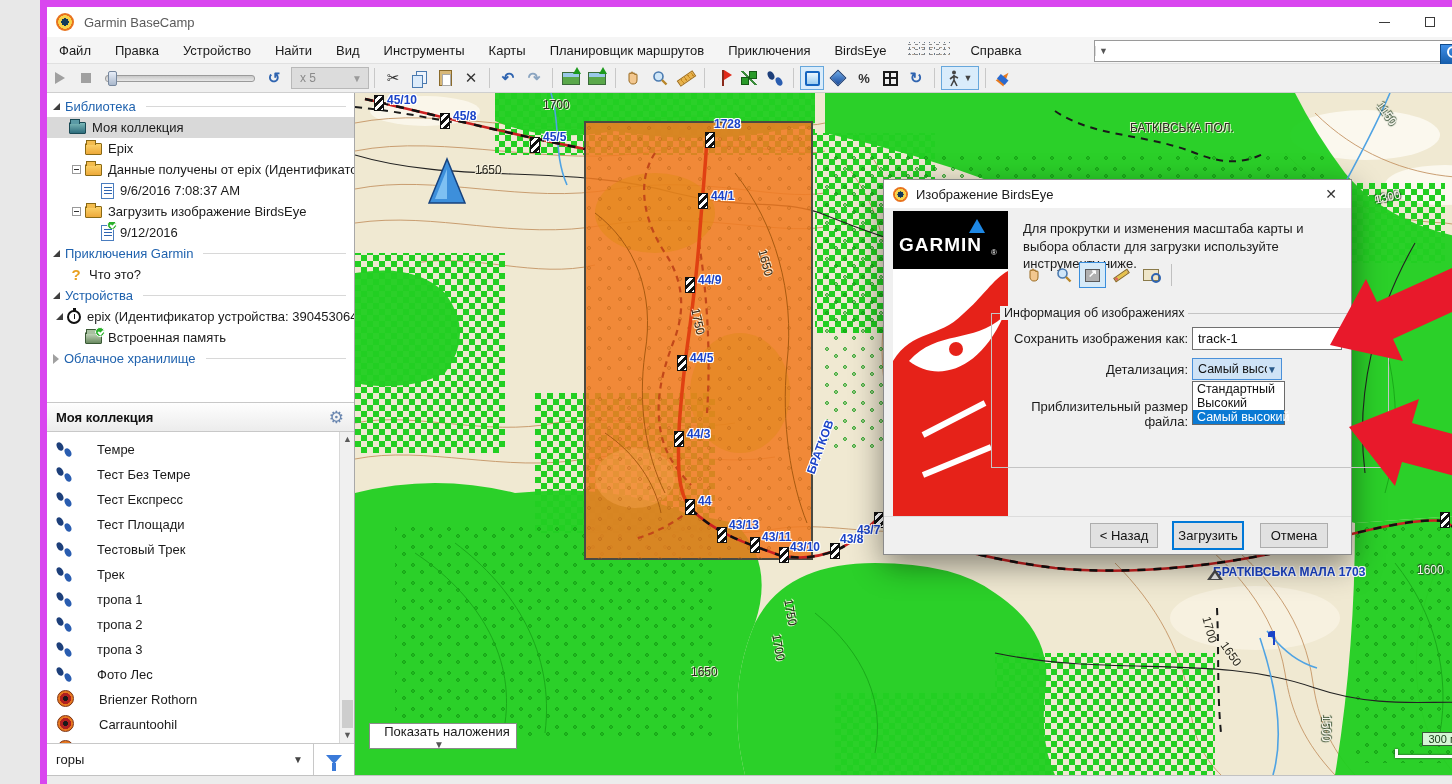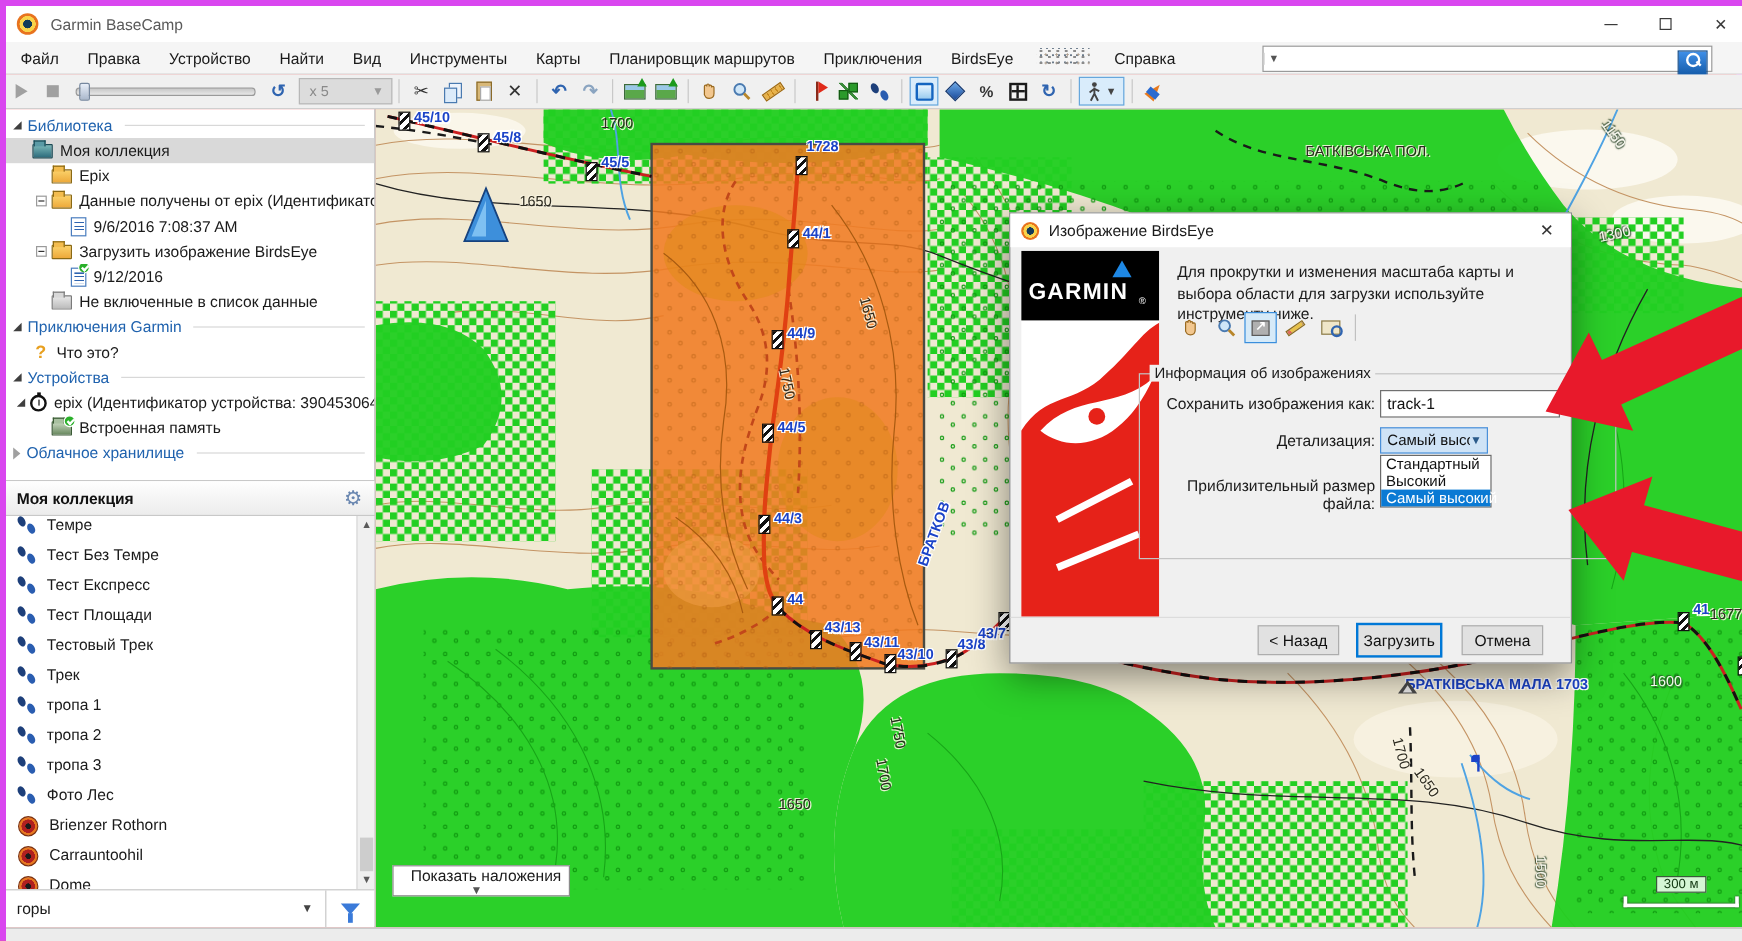--- a/index.html
+++ b/index.html
@@ -1,17 +1,17 @@
 <!DOCTYPE html>
 <html><head>
 <meta charset="utf-8">
 <style>
   * { margin:0; padding:0; box-sizing:border-box; }
   html,body { width:1452px; height:784px; overflow:hidden; font-family:"Liberation Sans",sans-serif; background:#e8e8e8; }
-  #win { position:absolute; inset:0; background:#ef4444; border:5px solid #d946ef; }
+  #win { position:absolute; inset:0; background:#22c55e; border:7px solid #d946ef;margin-left:40px; }
 
   
   #titlebar { position:absolute; left:0; top:0; width:1452px; height:30px; background:#ffffff; display:flex; align-items:center; }
   .app-ico { width:18px; height:18px; border-radius:50%; margin:0 10px 0 9px;
     background:radial-gradient(circle at 50% 50%, #123a5a 0 28%, #f8d34a 30% 52%, #e8731e 54% 78%, #7a4a10 80% 100%); }
   #titlebar .t { font-size:13px; color:#5a5a5a; }
   .wbtns { position:absolute; right:0; top:0; height:30px; display:flex; }
   .wbtn { width:46px; height:30px; display:flex; align-items:center; justify-content:center; color:#3a3a3a; font-size:13px; }
   .wbtn .sq { width:10px; height:10px; border:1px solid #3a3a3a; }
   .wbtn .mn { width:11px; height:1px; background:#3a3a3a; }
@@ -97,21 +97,21 @@
   .ic-doc{width:13px;height:16px;background:#fff;border:1px solid #4a7dbf;}
   .ic-doc::after{content:'';position:absolute;left:2px;top:3px;width:8px;height:9px;background:repeating-linear-gradient(#2f64b0 0 1px,transparent 1px 3px);}
   .ic-watch{width:14px;height:14px;border:2px solid #111;border-radius:50%;}
   .ic-watch::before{content:'';position:absolute;left:4px;top:-4px;width:3px;height:3px;background:#111;}
   .ic-watch::after{content:'';position:absolute;left:5px;top:2px;width:1px;height:5px;background:#111;}
   .ic-q{color:#e8a020;font-weight:bold;font-size:15px;width:14px;text-align:center;}
   #collhead{position:absolute;left:0;top:310px;width:307px;height:29px;background:linear-gradient(#fefefe,#ececec);border-bottom:1px solid #c8c8c8;display:flex;align-items:center;}
   #collhead .t{font-size:13px;font-weight:bold;padding-left:9px;color:#111;}
   #collhead .gear{margin-left:auto;margin-right:10px;color:#6a87b0;font-size:17px;}
   #listpanel{position:absolute;left:0;top:339px;width:292px;height:311px;overflow:hidden;}
-  .lrow{height:25px;display:flex;align-items:flex-start;padding-left:10px;font-size:13px;color:#1a1a1a;}
+  .lrow{height:25px;display:flex;align-items:flex-end;padding-left:10px;font-size:13px;color:#1a1a1a;gap:16px;}
   .lic{margin-right:9px;flex:none;}
   .ic-be{width:17px;height:17px;border-radius:50%;background:radial-gradient(circle,#1a1a1a 0 21%,#b02020 23% 52%,#e87820 54% 100%);border:1px solid #7a3010;}
   #lscroll{position:absolute;left:292px;top:339px;width:15px;height:311px;background:#f0f0f0;border-left:1px solid #d8d8d8;}
   #lscroll .ar{position:absolute;left:0;width:15px;height:15px;color:#5a5a5a;font-size:9px;text-align:center;line-height:15px;}
   #lscroll .th{position:absolute;left:2px;top:268px;width:11px;height:28px;background:#cdcdcd;}
   #filterbar{position:absolute;left:0;top:650px;width:307px;height:31px;background:#fff;border-top:1px solid #c8c8c8;display:flex;align-items:center;}
   #filterbar .fv{flex:1;padding-left:9px;font-size:13px;color:#1a1a1a;}
   #filterbar .car{width:20px;color:#444;font-size:10px;}
   #filterbar .fsep{width:1px;height:31px;background:#c8c8c8;}
   .funnel{width:0;height:0;border-left:8px solid transparent;border-right:8px solid transparent;border-top:9px solid #3a7ad9;position:relative;margin:0 12px;}
@@ -335,25 +335,20 @@
           <span>Загрузить изображение BirdsEye</span>
         </div>
         <div class="trow">
           <span style="width: 48px; flex: 0 0 auto;"></span>
           <span class="tic ic-doc">
             <span class="badge-chk"></span>
           </span>
           <span>9/12/2016</span>
         </div>
         <div class="trow">
-          <span style="width: 32px; flex: 0 0 auto;"></span>
-          <span class="tic ic-folder gray"></span>
-          <span>Не включенные в список данные</span>
-        </div>
-        <div class="trow">
           <span class="tri-exp"></span>
           <span class="sec-lbl">Приключения Garmin</span>
           <span class="sec-rule"></span>
         </div>
         <div class="trow">
           <span style="width: 16px; flex: 0 0 auto;"></span>
           <span class="tic ic-q">?</span>
           <span>Что это?</span>
         </div>
         <div class="trow">

